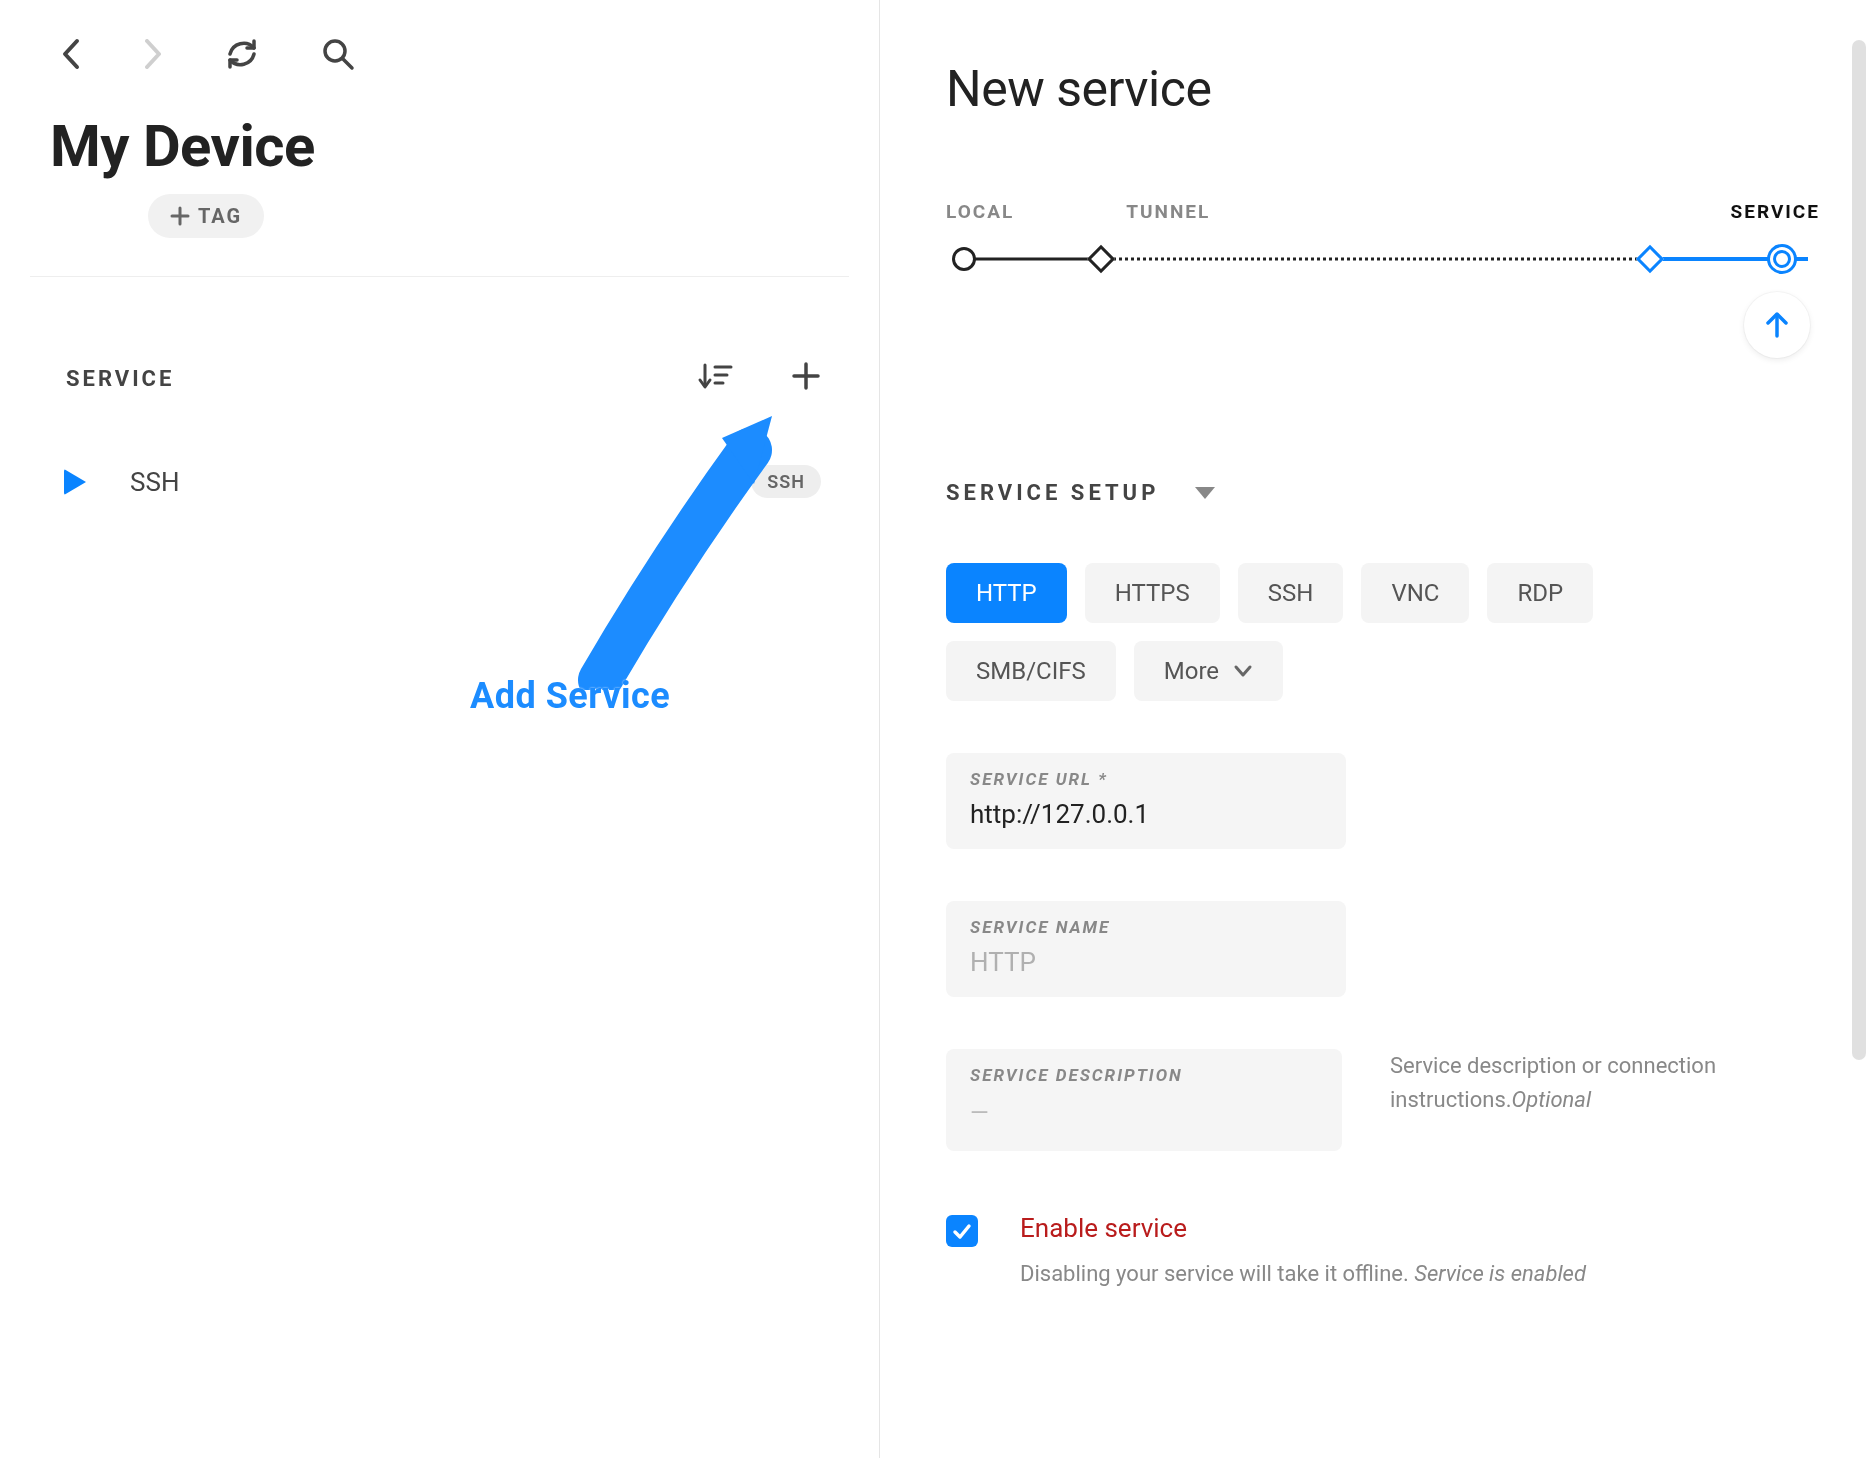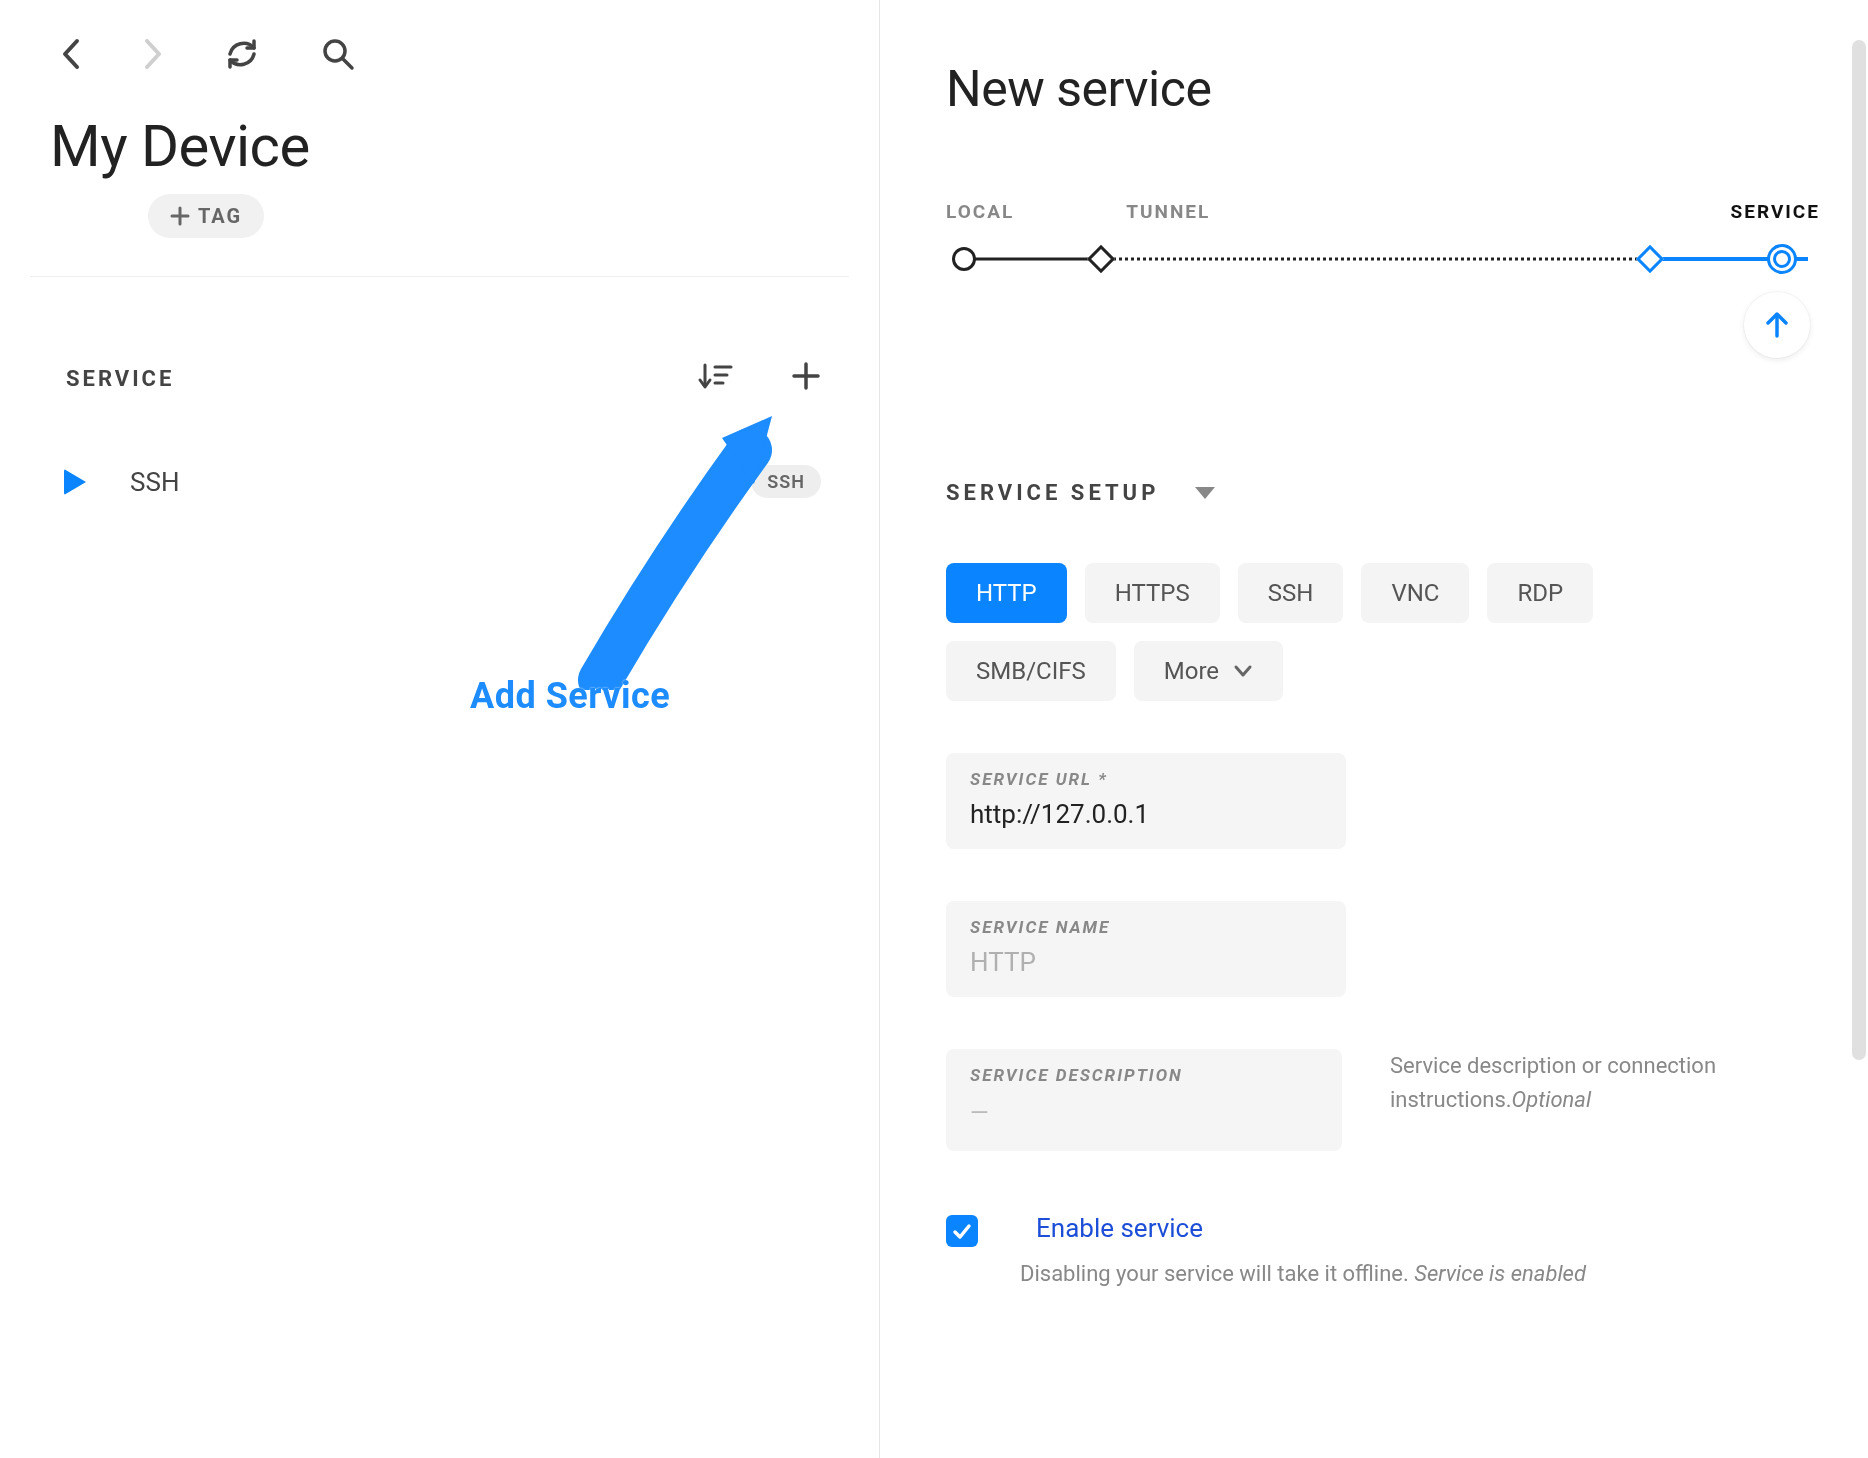--- a/index.html
+++ b/index.html
@@ -25,21 +25,21 @@
       align-items: center;
       gap: 60px;
       padding: 8px 20px 40px 30px;
     }
     .nav-bar svg { display: block; }
     .nav-btn { cursor: pointer; display:flex; align-items:center; }
     .nav-disabled { opacity: 0.25; cursor: default; }
 
     .device-title {
       font-size: 58px;
-      font-weight: 400;
+      font-weight: 700;
       color: #222;
       padding-left: 20px;
       letter-spacing: -0.5px;
     }
     .tag-pill {
       display: inline-flex;
       align-items: center;
       gap: 8px;
       background: #f1f1f1;
       border-radius: 24px;
@@ -286,21 +286,21 @@
       margin-top: 62px;
     }
     .checkbox {
       width: 32px; height: 32px;
       border-radius: 6px;
       background: #0a84ff;
       display:flex; align-items:center; justify-content:center;
       margin-top: 2px;
       cursor: pointer;
     }
-    .enable-text .title { font-size: 26px; color: #1d4ed8; margin-left: 16px; }
+    .enable-text .title { font-size: 26px; color: #b91c1c; }
     .enable-text .sub { font-size: 22px; color: #888; margin-top: 18px; }
     .enable-text .sub .status { font-style: italic; }
 
     .right-scrollbar {
       position: absolute;
       right: 2px;
       top: 40px;
       bottom: 40px;
       width: 14px;
     }

